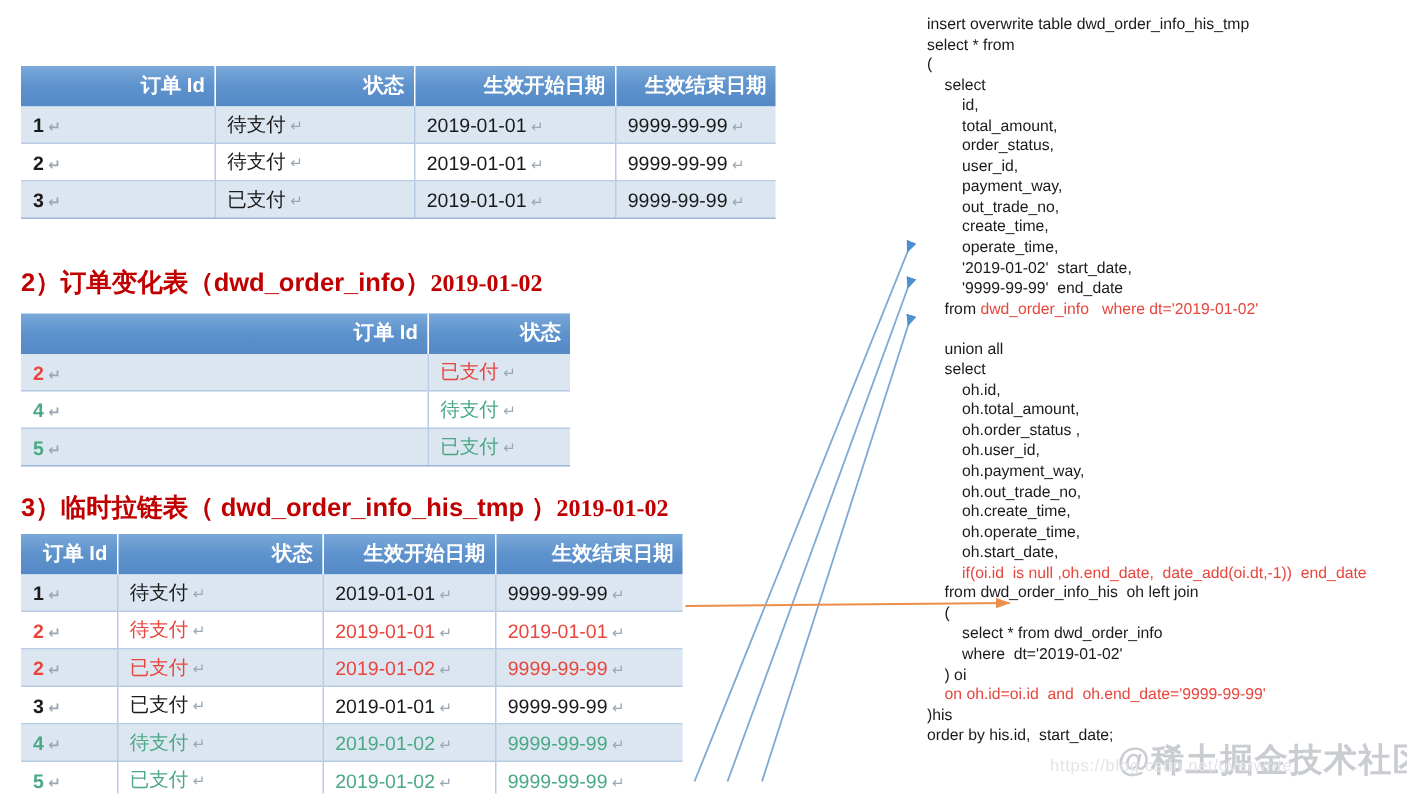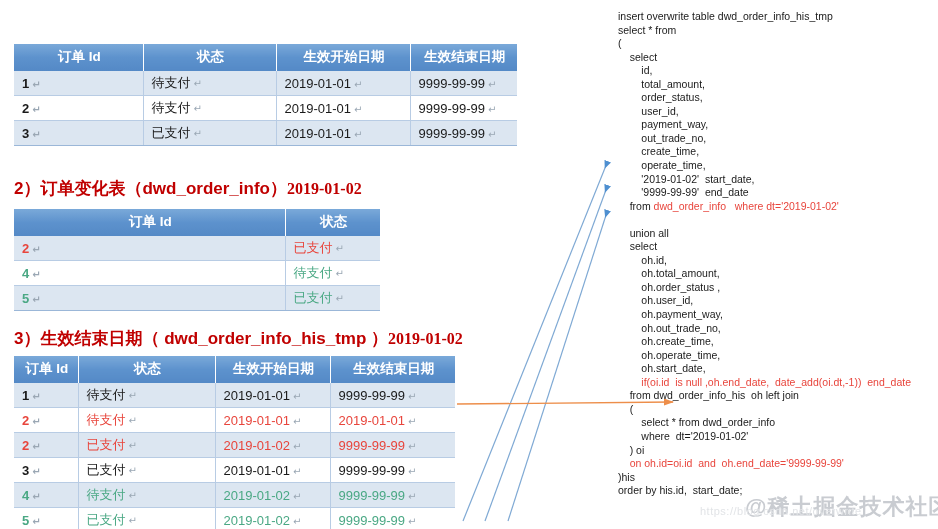--- a/index.html
+++ b/index.html
@@ -42,21 +42,21 @@
     position: absolute;
     border-collapse: collapse;
     table-layout: fixed;
     font-size: 13px;
   }
   table.zipper th {
     background: linear-gradient(to bottom, #6d9ed4 0%, #5b90cc 45%, #稀 100%);
     background: linear-gradient(to bottom, #7aa9d9 0%, #5d92cd 50%, #5489c6 100%);
     color: #ffffff;
     font-weight: 700;
-    text-align: center;
+    text-align: right;
     padding: 4px 6px 5px 8px;
     font-size: 13.5px;
     border-right: 1px solid #ffffff;
     height: 19px;
     box-sizing: border-box;
   }
   table.zipper th:last-child { border-right: none; }
   table.zipper td {
     padding: 3px 6px 3px 8px;
     height: 20px;
@@ -193,21 +193,21 @@
           <td class="c-green"><span>待支付</span><span class="pilcrow">↵</span></td>
         </tr>
         <tr class="odd last">
           <td class="c-green idcell"><span>5</span><span class="pilcrow">↵</span></td>
           <td class="c-green"><span>已支付</span><span class="pilcrow">↵</span></td>
         </tr>
       </tbody>
   </table>
 
   <div class="section-title" style="left:14px; top:327px;">
-    <span>3）</span><span>生效结束日期（ dwd_order_info_his_tmp ）</span><span class="suffix">2019-01-02</span>
+    <span>3）</span><span>临时拉链表（ dwd_order_info_his_tmp ）</span><span class="suffix">2019-01-02</span>
   </div>
 
   <table class="zipper" id="table-3" style="left:14px; top:356px; width:441px;">
     <colgroup>
       <col style="width:64px">
         <col style="width:137px">
         <col style="width:115px">
         <col style="width:125px">
     </colgroup>
     <thead>

